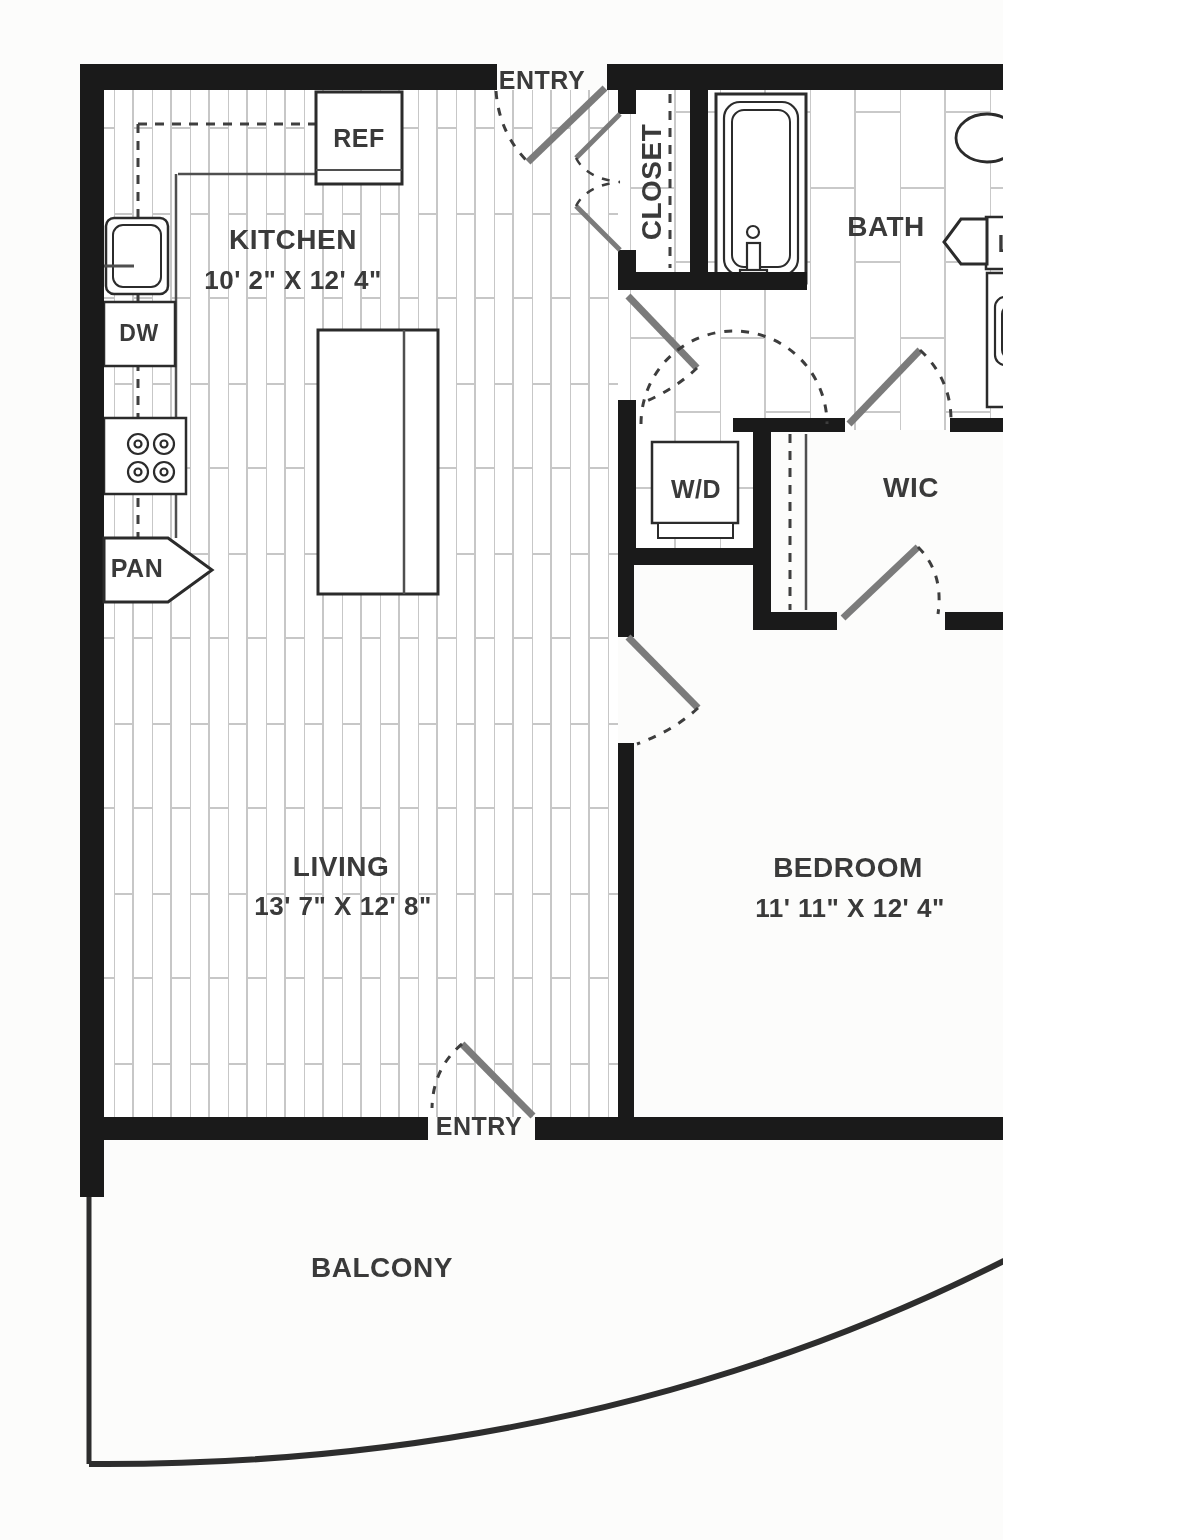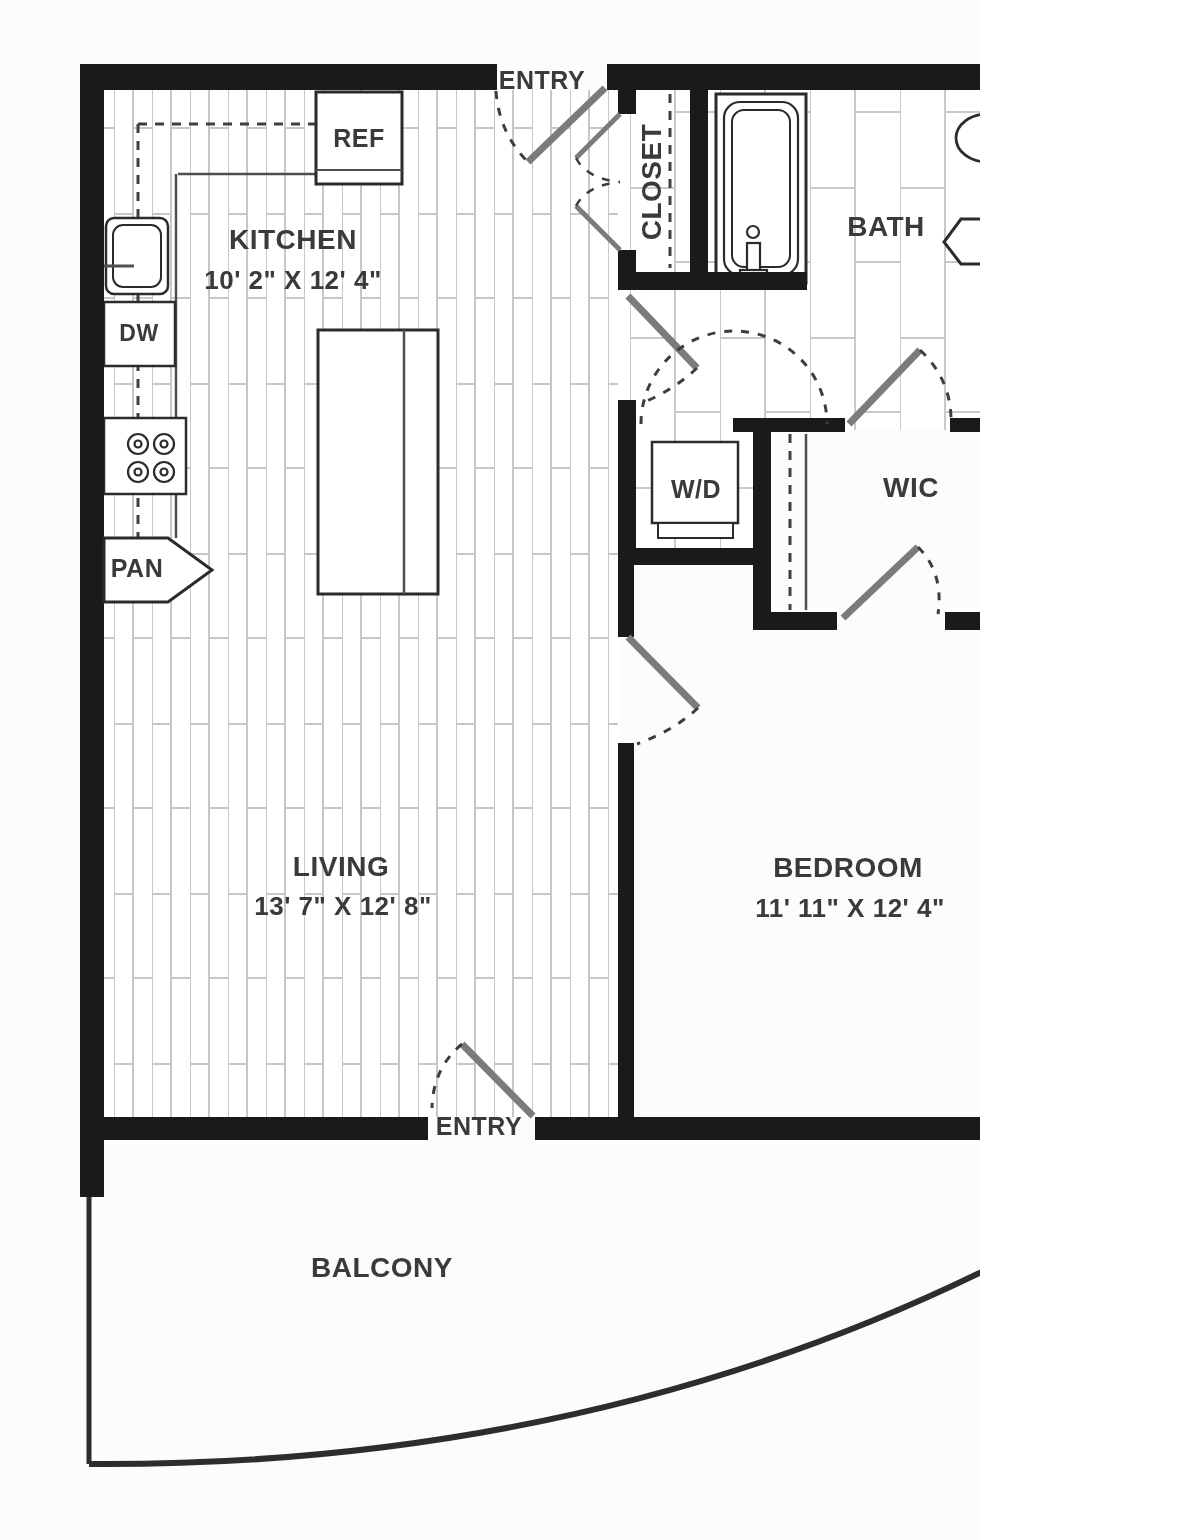--- a/index.html
+++ b/index.html
@@ -9,20 +9,21 @@
     --thin:#4a4a4a;
     --paper:#fcfcfb;
   }
   html,body{margin:0;padding:0;background:#ffffff;}
   .stage{
     position:relative;
     width:980px;height:1540px;
     background:var(--paper);
     font-family:"Liberation Sans", sans-serif;
     overflow:hidden;
+    padding-left:23px;
   }
   svg{position:absolute;left:0;top:0;}
   text{
     font-family:"Liberation Sans", sans-serif;
     font-weight:700;
     fill:var(--text);
     letter-spacing:0.5px;
   }
   .lbl-room{font-size:28px;}
   .lbl-dim{font-size:26px;}

